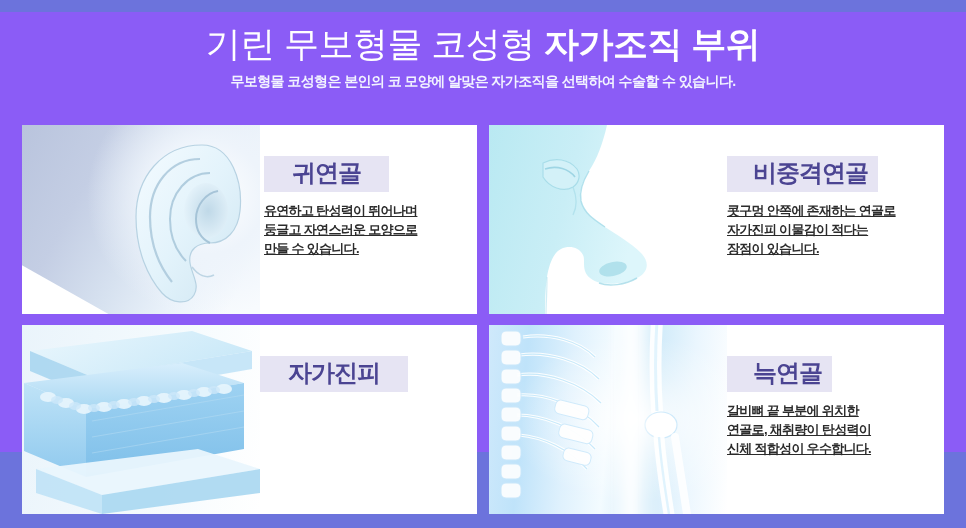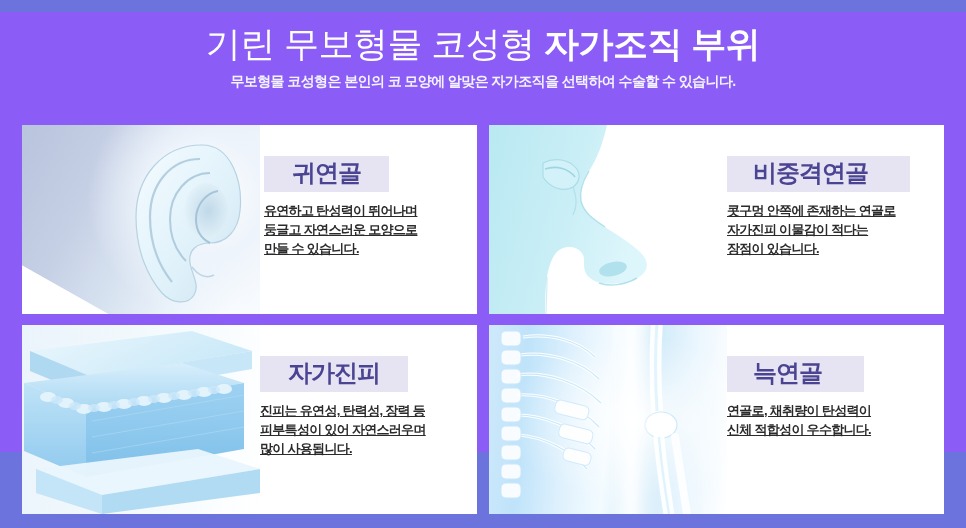--- a/index.html
+++ b/index.html
@@ -48,21 +48,21 @@
   .badge {
     display:inline-block; background:#e6e4f3; color:#4b4492;
     font-size:24px; font-weight:bold; letter-spacing:-1px;
     padding:5px 28px 7px 28px; line-height:1.0;
     white-space:nowrap;
   }
   .desc {
     margin-top:9px; color:#2b2b2b; font-size:13px; font-weight:bold;
     line-height:1.47; letter-spacing:-0.7px; white-space:nowrap;text-decoration:underline;
   }
-  .card-2 .badge, .card-4 .badge { padding-left:26px; padding-right:42px; }
+  .card-2 .badge, .card-4 .badge { padding-left:26px; padding-right:10px; }
   .card-2 .info { padding-left:0px; }
   .card-4 .info { padding-left:0px; }
   .card-3 .info { padding-left:0px; }
 
   
   .ear-bg {
     position:absolute; inset:0;
     background:
       radial-gradient(circle at 78% 38%, #ffffff 0%, #eef4fb 26%, rgba(238,244,251,0) 55%),
       linear-gradient(118deg,#b9c4dd 0%, #c4cee4 28%, #d7e2f0 52%, #eaf2fa 72%, #f8fbfe 90%);
@@ -243,25 +243,20 @@
 
           <g stroke="#b8ddf3" stroke-width="1" opacity="0.5">
             <line x1="70" y1="96" x2="222" y2="70"></line>
             <line x1="70" y1="112" x2="222" y2="86"></line>
             <line x1="70" y1="128" x2="222" y2="102"></line>
           </g>
         </svg>
       </div>
       <div class="info">
         <div class="badge">자가진피</div>
-        <div class="desc">
-          <div>진피는 유연성, 탄력성, 장력 등</div>
-          <div>피부특성이 있어 자연스러우며</div>
-          <div>많이 사용됩니다.</div>
-        </div>
       </div>
     </div>
 
     <div class="card card-4">
       <div class="media">
         <div class="rib-bg"></div>
         <svg class="rib-svg" viewBox="0 0 238 189">
           <g stroke="#ffffff" fill="none" stroke-width="3.2" opacity="0.95">
 
             <path d="M34 12 C62 8 90 16 106 32"></path>
@@ -304,20 +299,21 @@
           <ellipse cx="172" cy="100" rx="16" ry="13" fill="none" stroke="#cfeafb" stroke-width="1.2"></ellipse>
           <path d="M170 112 C172 138 176 164 180 189" stroke="#ffffff" stroke-width="11" fill="none" opacity="0.92" stroke-linecap="round"></path>
           <path d="M186 112 C190 138 194 164 198 189" stroke="#ffffff" stroke-width="8" fill="none" opacity="0.85" stroke-linecap="round"></path>
           <path d="M170 112 C172 138 176 164 180 189" stroke="#d8f0fc" stroke-width="2.4" fill="none" opacity="0.8"></path>
         </svg>
         <div class="rib-glow"></div>
       </div>
       <div class="info">
         <div class="badge">늑연골</div>
         <div class="desc">
+          <div>갈비뼈 끝 부분에 위치한</div>
           <div>연골로, 채취량이 탄성력이</div>
           <div>신체 적합성이 우수합니다.</div>
         </div>
       </div>
     </div>
 
   </div>
 </div>
 
 </body></html>

